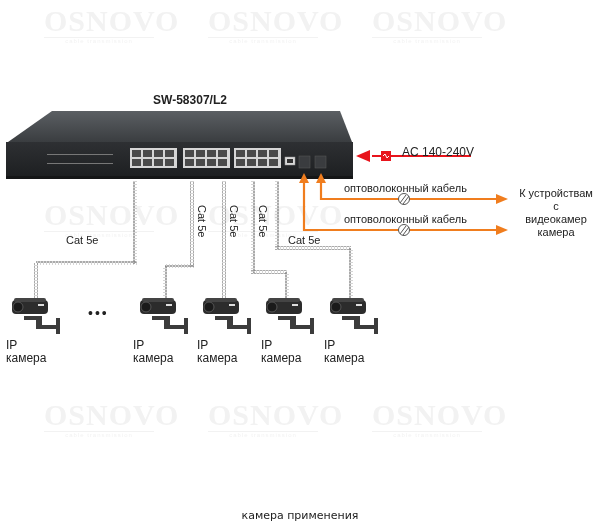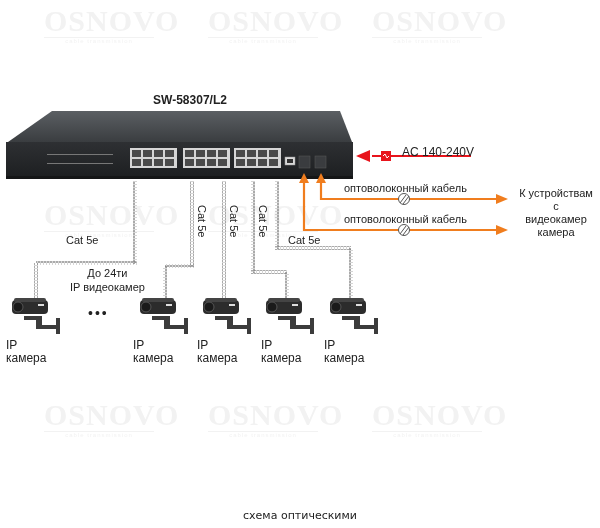--- a/index.html
+++ b/index.html
@@ -217,24 +217,20 @@
     <div>видеокамер</div>
     <div>камера</div>
   </div>
 
   <div class="lbl" style="left:66px;top:234px">Cat 5e</div>
   <div class="vlbl" style="left:208px;top:205px">Cat 5e</div>
   <div class="vlbl" style="left:240px;top:205px">Cat 5e</div>
   <div class="vlbl" style="left:269px;top:205px">Cat 5e</div>
   <div class="lbl" style="left:288px;top:234px">Cat 5e</div>
 
-  <div class="lbl" style="left:70px;top:266px;text-align:center;line-height:14px">
-    <div>До 24ти</div>
-    <div>IP видеокамер</div>
-  </div>
 
   <div class="lbl" style="left:88px;top:305px;font-size:14px;letter-spacing:2px">•••</div>
 
   <div class="cam-lbl" style="left:6px;top:339px">
       <div>IP</div>
       <div>камера</div>
     </div>
   <div class="cam-lbl" style="left:133px;top:339px">
       <div>IP</div>
       <div>камера</div>
@@ -245,14 +241,14 @@
     </div>
   <div class="cam-lbl" style="left:261px;top:339px">
       <div>IP</div>
       <div>камера</div>
     </div>
   <div class="cam-lbl" style="left:324px;top:339px">
       <div>IP</div>
       <div>камера</div>
     </div>
 
-  <div class="caption">схема оптическими</div>
+  <div class="caption">камера применения</div>
 </div>
 
 </body></html>

